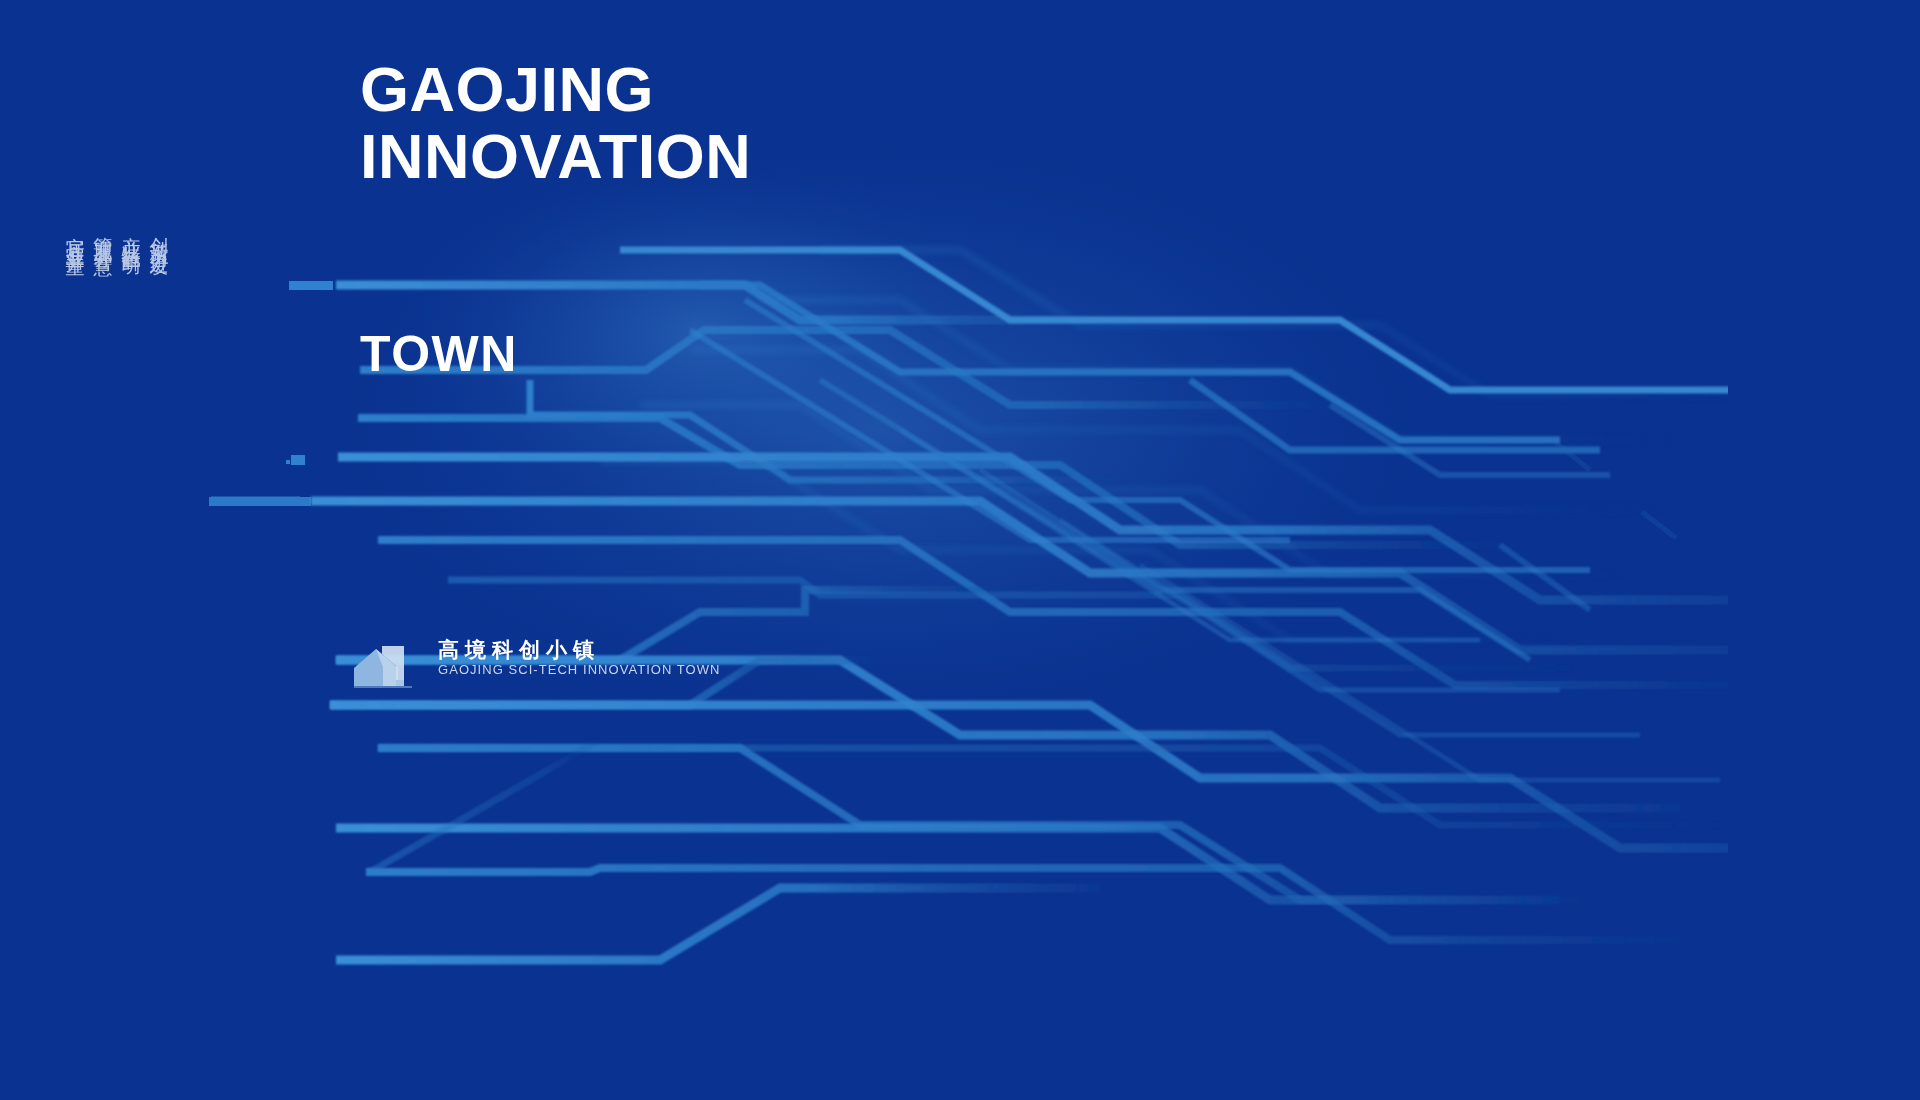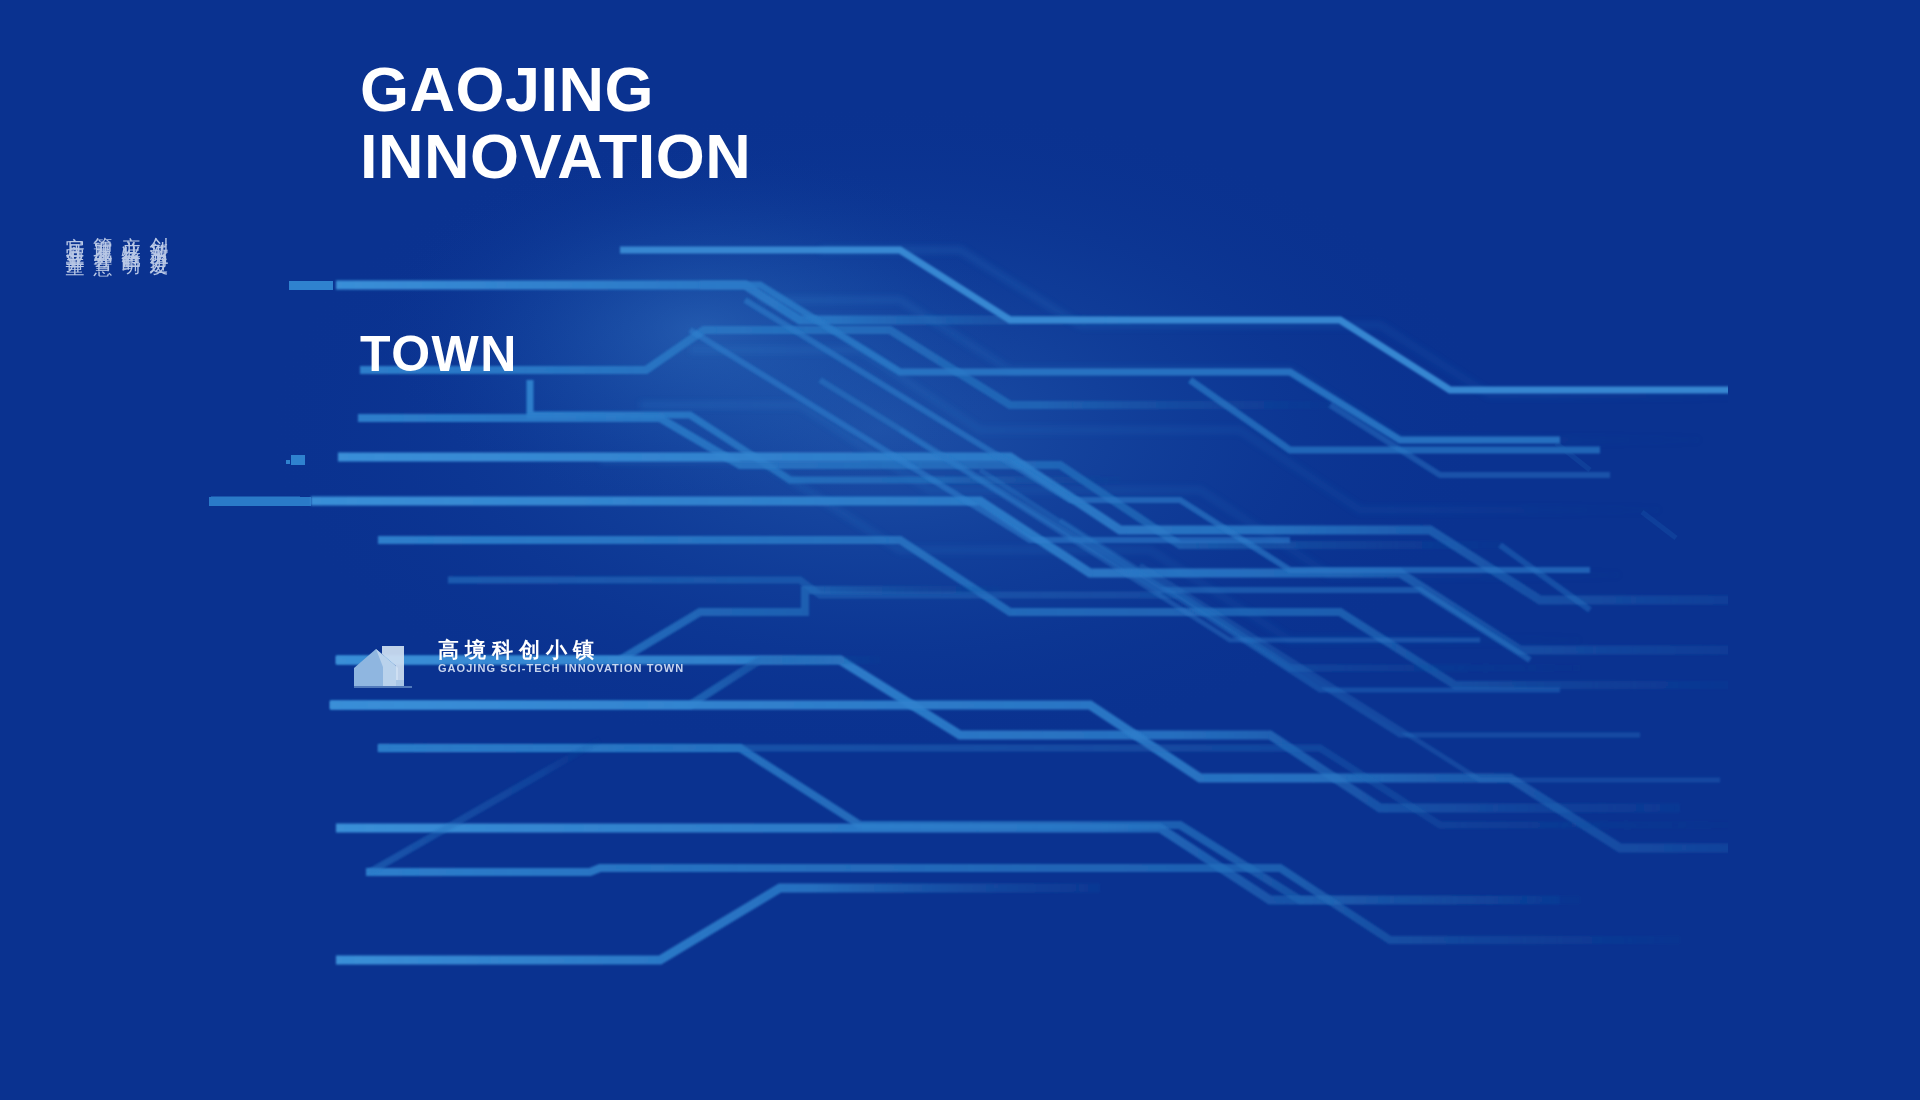--- a/index.html
+++ b/index.html
@@ -87,24 +87,24 @@
   .logo-cn {
     color: #ffffff;
     font-size: 21px;
     letter-spacing: 6px;
     font-weight: 700;
     line-height: 1;
     font-family: "DejaVu Sans", "Liberation Sans", sans-serif;
   }
   .logo-en {
     color: #c8d6ef;
-    font-size: 11px;
+    font-size: 13px;
     letter-spacing: 1.05px;
     line-height: 1;
-    font-weight: 700;
+    font-weight: 400;
     white-space: nowrap;
   }
 
   
   .bslogan {
     position: absolute;
     right: 360px;
     bottom: 277px;
     text-align: left;
     z-index: 6;

